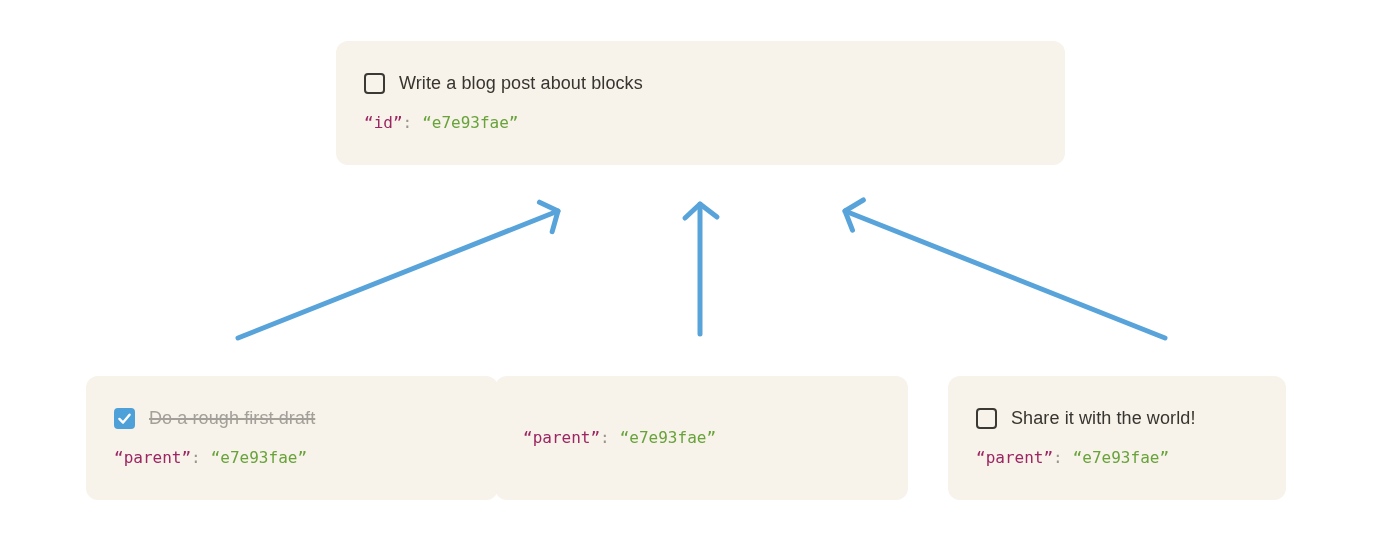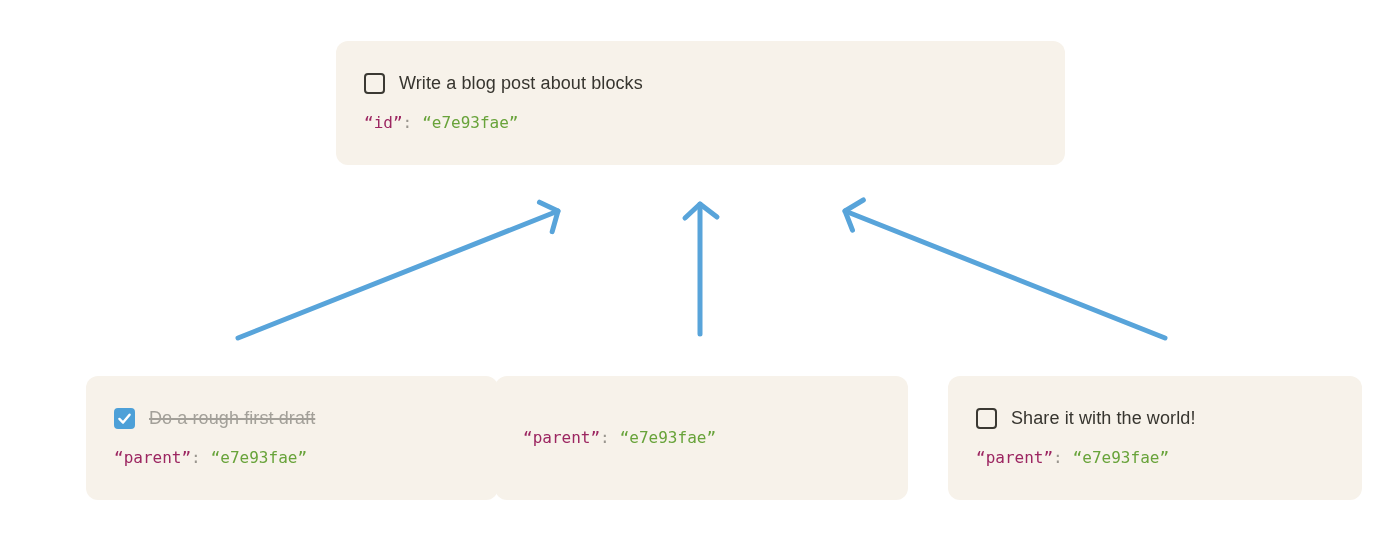--- a/index.html
+++ b/index.html
@@ -30,21 +30,21 @@
     height: 124px;
     display: flex;
     flex-direction: column;
     justify-content: center;
     gap: 15px;
     padding: 4px 28px;
   }
   .card-parent { left: 336px; top: 41px;  width: 729px; }
   .card-child-1 { left: 42px;  top: 376px; width: 412px; margin-left: 44px; }
   .card-child-2 { left: 495px; top: 376px; width: 413px; }
-  .card-child-3 { left: 948px; top: 376px; width: 414px; }
+  .card-child-3 { left: 948px; top: 376px; width: 338px; }
 
   .task-row {
     display: flex;
     align-items: center;
     gap: 14px;
     height: 24px;
   }
   .checkbox {
     width: 21px;
     height: 21px;

